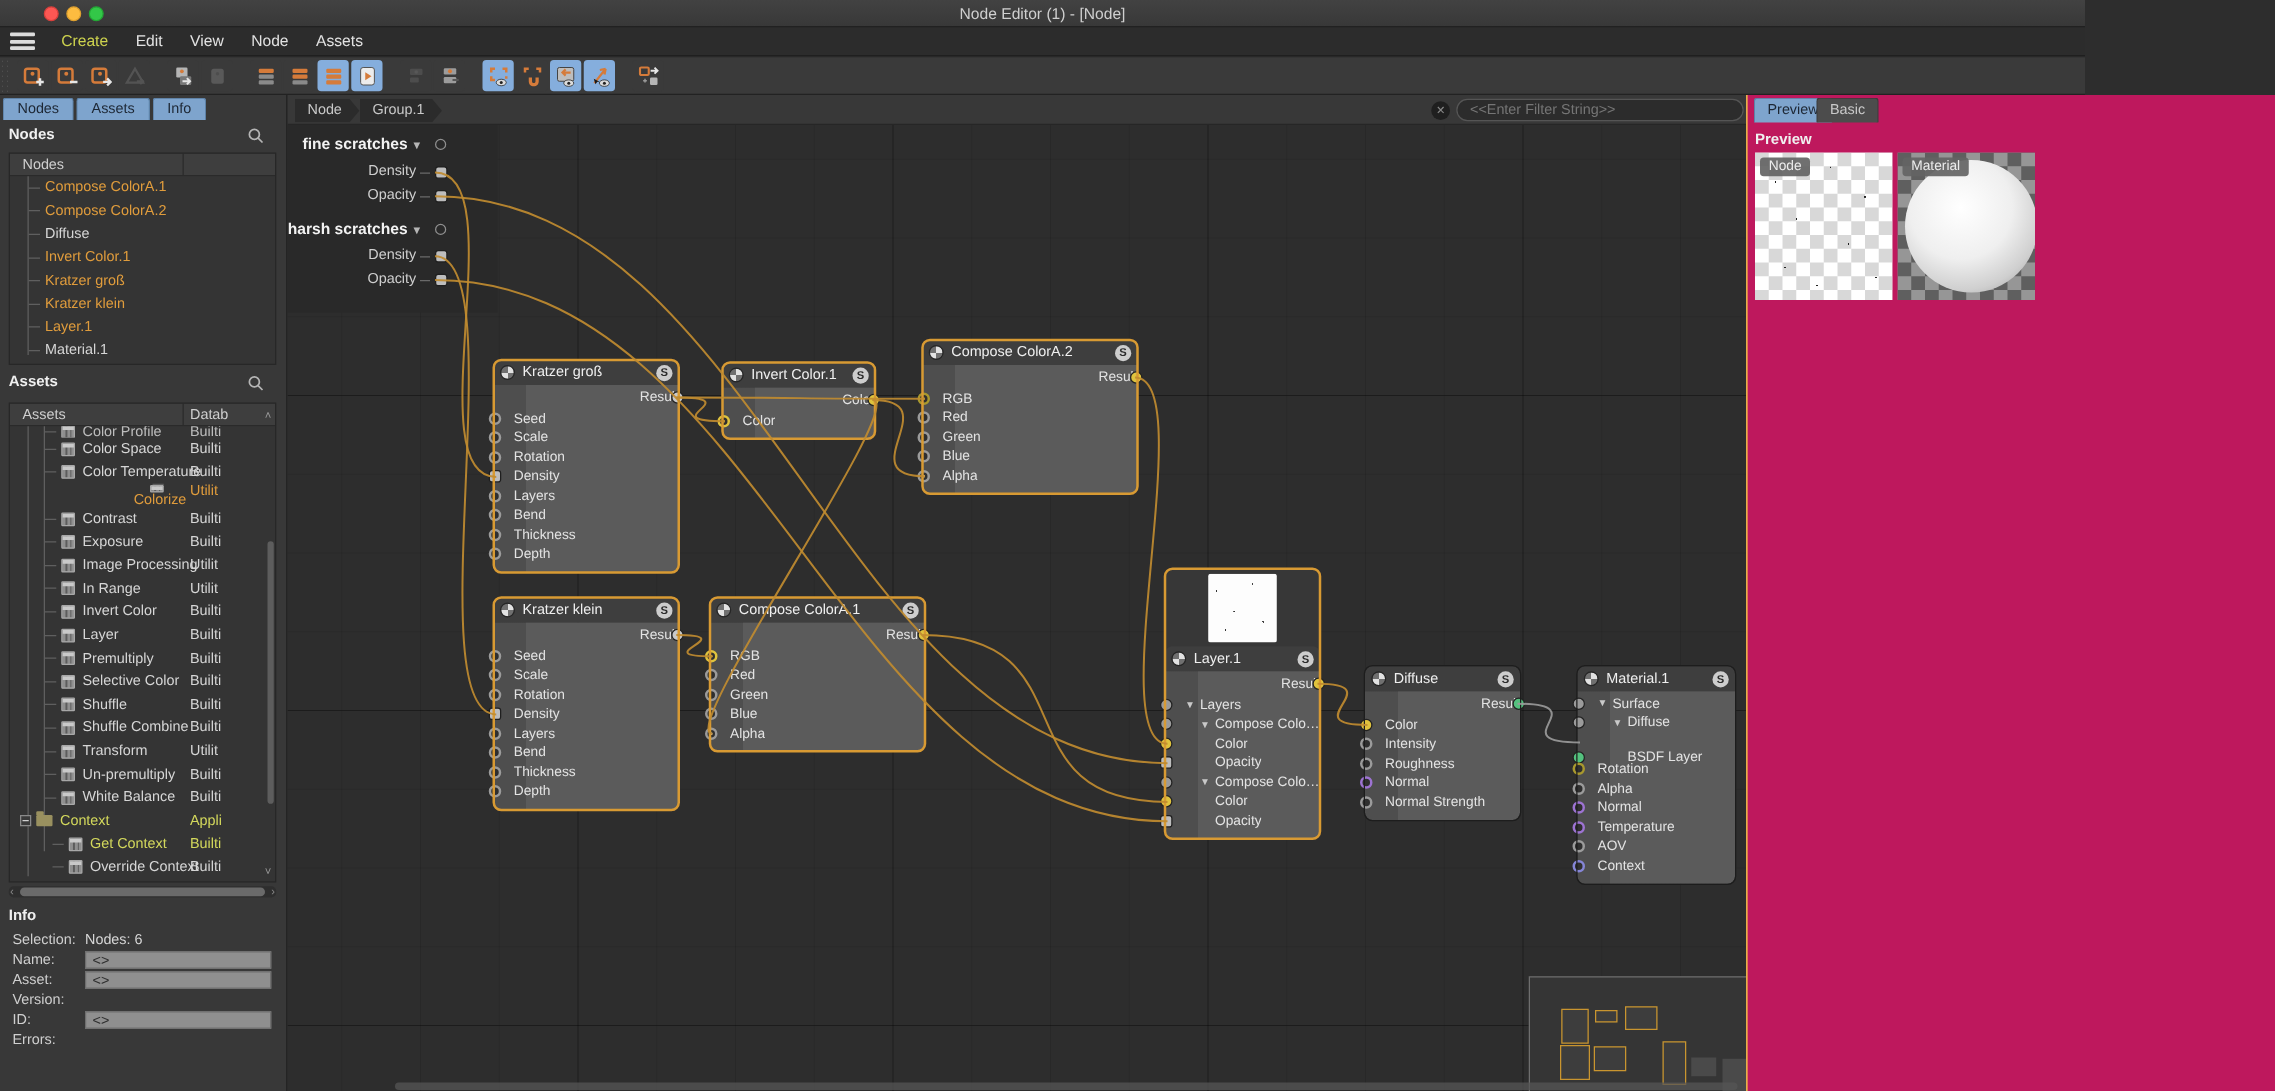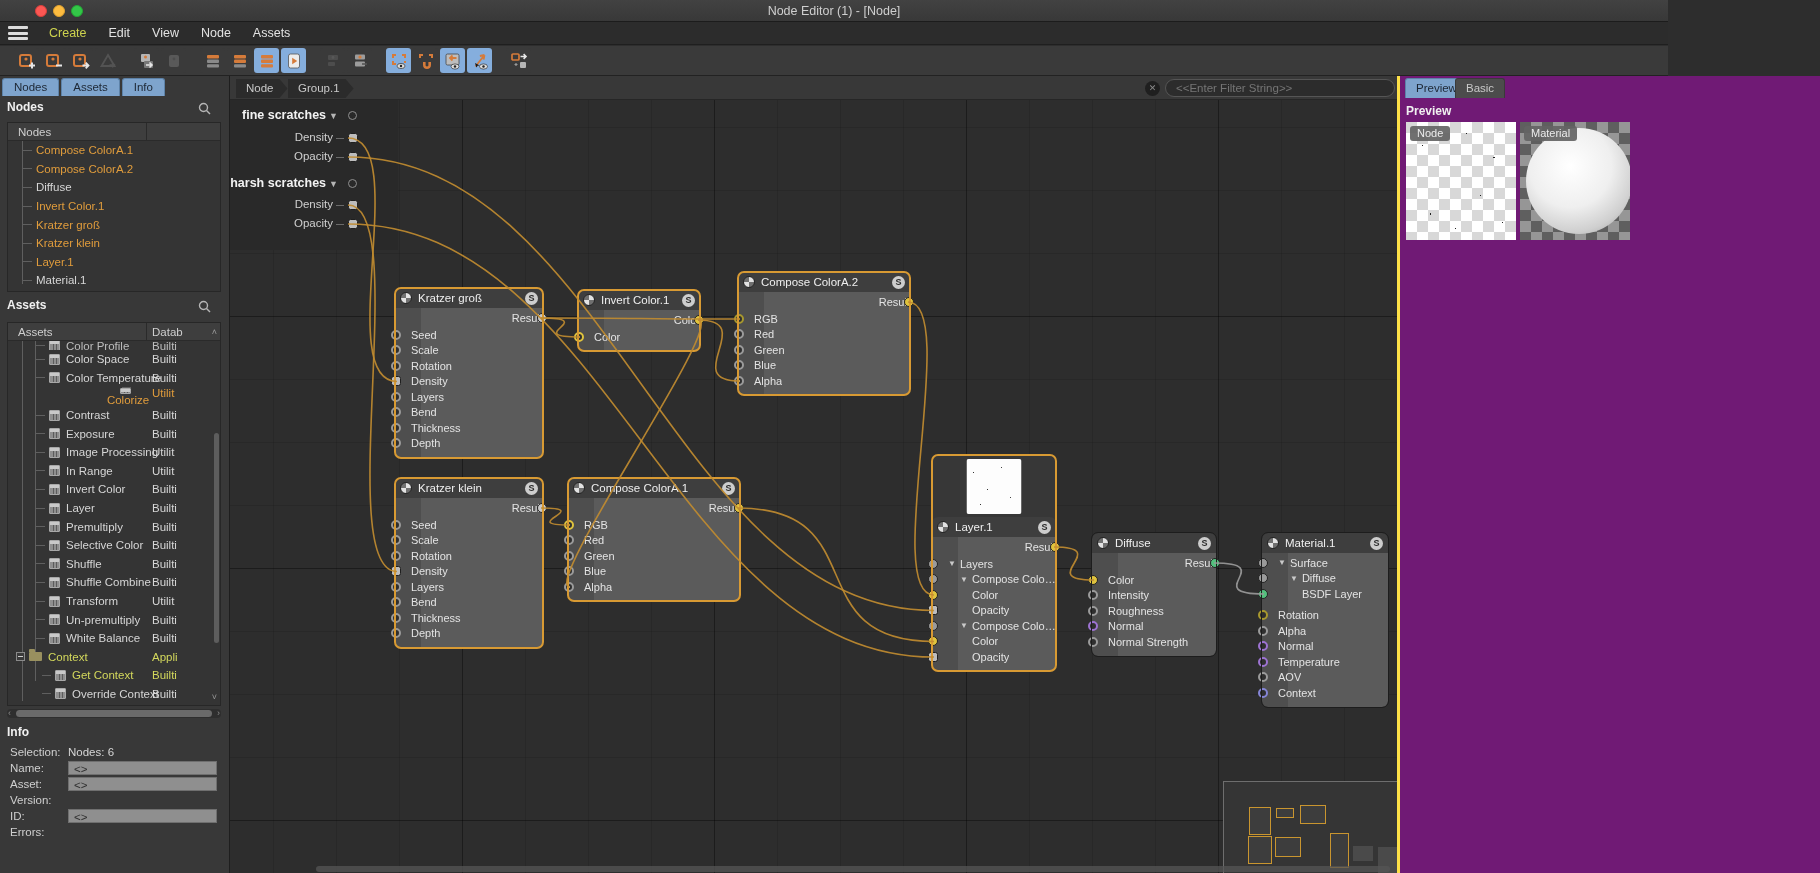--- a/index.html
+++ b/index.html
@@ -28,21 +28,21 @@
     background-image:radial-gradient(circle 1px, #555 40%, transparent 45%); background-size:4px 4px; }
   .tgroup { display:flex; margin-right:12px; }
   .tbtn { width:25px; height:25px; margin:0 1px; border-radius:3px; display:flex; align-items:center; justify-content:center; background:#3a3a3a; }
   .tbtn.active { background:#85aedd; }
   .tbtn.disabled svg { opacity:.32; }
   .tbtn svg { display:block; }
 
   
   #sidebar { position:absolute; left:0; top:76px; width:230px; bottom:0; background:#383838; border-right:1px solid #1e1e1e; }
   #canvas { position:absolute; left:230px; top:76px; width:1167px; bottom:0; background:#2d2d2d; overflow:hidden; }
-  #rightpanel { position:absolute; left:1397px; top:76px; width:423px; bottom:0; background:#701a75; border-left:3px solid #fde047; } 
+  #rightpanel { position:absolute; left:1397px; top:76px; width:423px; bottom:0; background:#be185d; border-left:1px solid #fde047; } 
   .stabs { position:absolute; left:2px; top:2px; display:flex; gap:2px; }
   .stab { background:#7ea4cd; color:#1d2734; font-size:11.5px; padding:2px 11px 3px;
     border-radius:3px 3px 0 0; border:1px solid #5d82a8; border-bottom:none; }
 
   .panel-title { font-weight:bold; color:#f0f0f0; font-size:12px; }
   .search-icon { position:absolute; right:10px; top:2px; }
 
   .listbox { position:absolute; left:7px; right:8px; background:#343434; border:1px solid #272727; overflow:hidden; }
   .list-colhead { height:18px; background:#3e3e3e; border-bottom:1px solid #2a2a2a; color:#cfcfcf;
     font-size:11.5px; display:flex; align-items:center; position:relative; }
@@ -900,21 +900,21 @@
             <div class="nrow" style="top:22px; padding-left:16px;">
         <span class="row-arrow">▼</span>
         <span style="overflow:hidden; text-overflow:ellipsis; max-width:106px;">Surface</span>
         <span class="port in" style="background:#9b9b9b; border:1px solid #222;"></span>
             </div>
             <div class="nrow" style="top:37.5px; padding-left:28px;">
         <span class="row-arrow">▼</span>
         <span style="overflow:hidden; text-overflow:ellipsis; max-width:94px;">Diffuse</span>
         <span class="port in" style="background:#9b9b9b; border:1px solid #222;"></span>
             </div>
-            <div class="nrow" style="top:53px; padding-left:40px;">
+            <div class="nrow" style="top:65px; padding-left:40px;">
 
         <span style="overflow:hidden; text-overflow:ellipsis; max-width:82px;">BSDF Layer</span>
         <span class="port in" style="background:#54c17e; border:1px solid #222;"></span>
             </div>
             <div class="nrow" style="top:74.5px; padding-left:16px;">
 
         <span style="overflow:hidden; text-overflow:ellipsis; max-width:106px;">Rotation</span>
         <span class="port in" style="background:#2f2f2f; border:2px solid #a8982e;"></span>
             </div>
             <div class="nrow" style="top:90px; padding-left:16px;">

